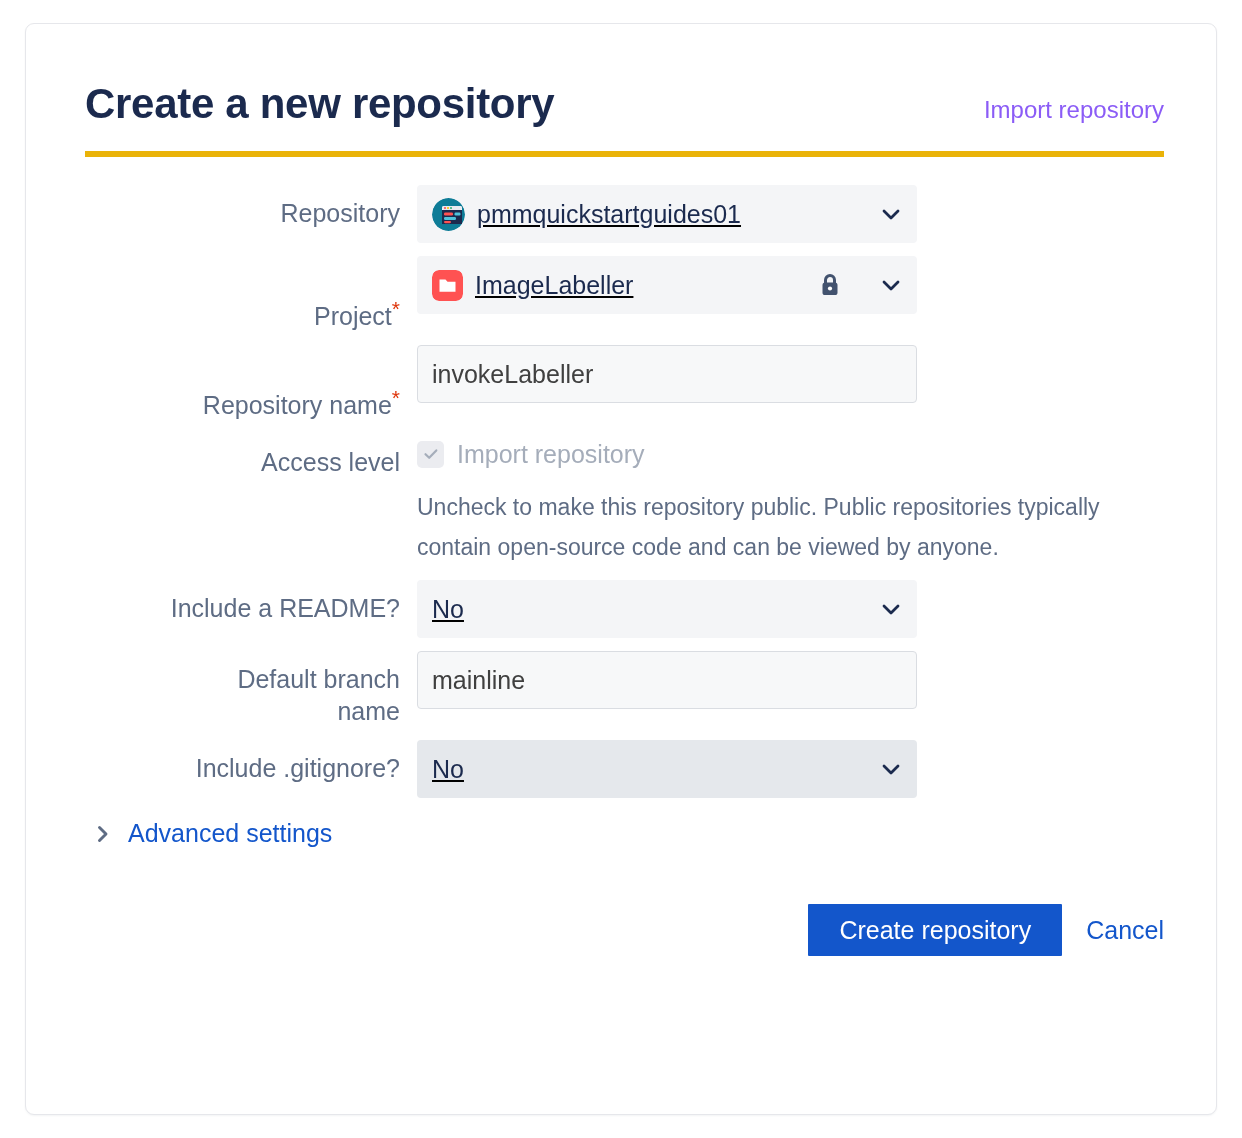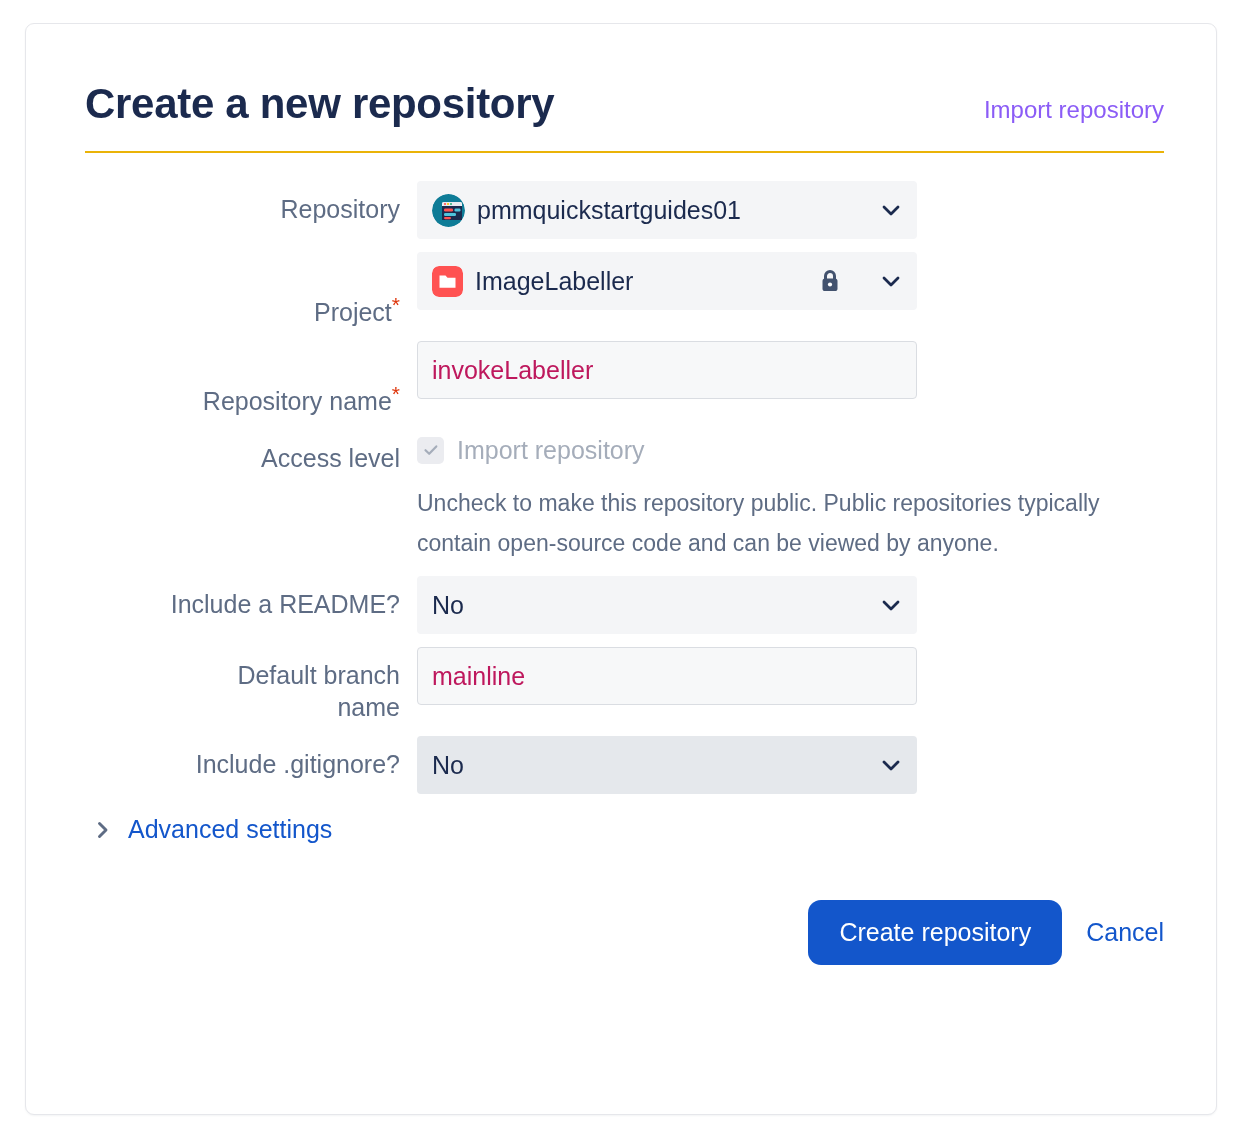--- a/index.html
+++ b/index.html
@@ -35,21 +35,21 @@
   }
 
   
   .header-row {
     position: relative;
     display: flex;
     align-items: baseline;
     justify-content: space-between;
     width: 1079px;
     padding-bottom: 22px;
-    border-bottom: 2px solid #eab308;
+    border-bottom: 6px solid #eab308;
   }
   .page-title {
     font-size: 42px;
     line-height: 50px;
     font-weight: bold;
     color: #1B2A4E;
     letter-spacing: -0.3px;
     margin: 0;
   }
   .import-link {
@@ -98,20 +98,21 @@
     width: 500px;
     height: 58px;
     background: #F4F5F7;
     border: 1px solid transparent;
     border-radius: 4px;
     box-sizing: border-box;
     display: flex;
     align-items: center;
     padding: 0 14px;
     cursor: pointer;
+    text-decoration: underline;
   }
   .select-box.shaded { background: #E5E8EC; }
   .select-value {
     font-size: 25px;
     color: #1B2A4E;
     flex: 1 1 auto;
     overflow: hidden;
     text-overflow: ellipsis;
     white-space: nowrap;
   }
@@ -154,21 +155,21 @@
   .text-input {
     width: 500px;
     height: 58px;
     box-sizing: border-box;
     background: #F7F8F9;
     border: 1px solid #DADDE2;
     border-radius: 4px;
     padding: 0 14px;
     font-family: "Liberation Sans", sans-serif;
     font-size: 25px;
-    color: #be185d;
+    color: #404040;
     outline: none;
   }
   .text-input::placeholder { color: #7A869A; }
 
   
   .checkrow {
     display: flex;
     align-items: center;
     height: 34px;
     padding-top: 3px;
@@ -222,24 +223,24 @@
     display: flex;
     align-items: center;
     justify-content: flex-end;
     width: 1079px;
     margin-top: 56px;
   }
   .btn-primary {
     background: #1356CB;
     color: #ffffff;
     border: none;
-    border-radius: 13px;
+    border-radius: 1px;
     font-family: "Liberation Sans", sans-serif;
     font-size: 25px;
-    height: 65px;
+    height: 52px;
     padding: 0 31px;
     cursor: pointer;
   }
   .btn-cancel {
     font-size: 25px;
     color: #1356CB;
     margin-left: 24px;
     text-decoration: none;
     cursor: pointer;
   }

